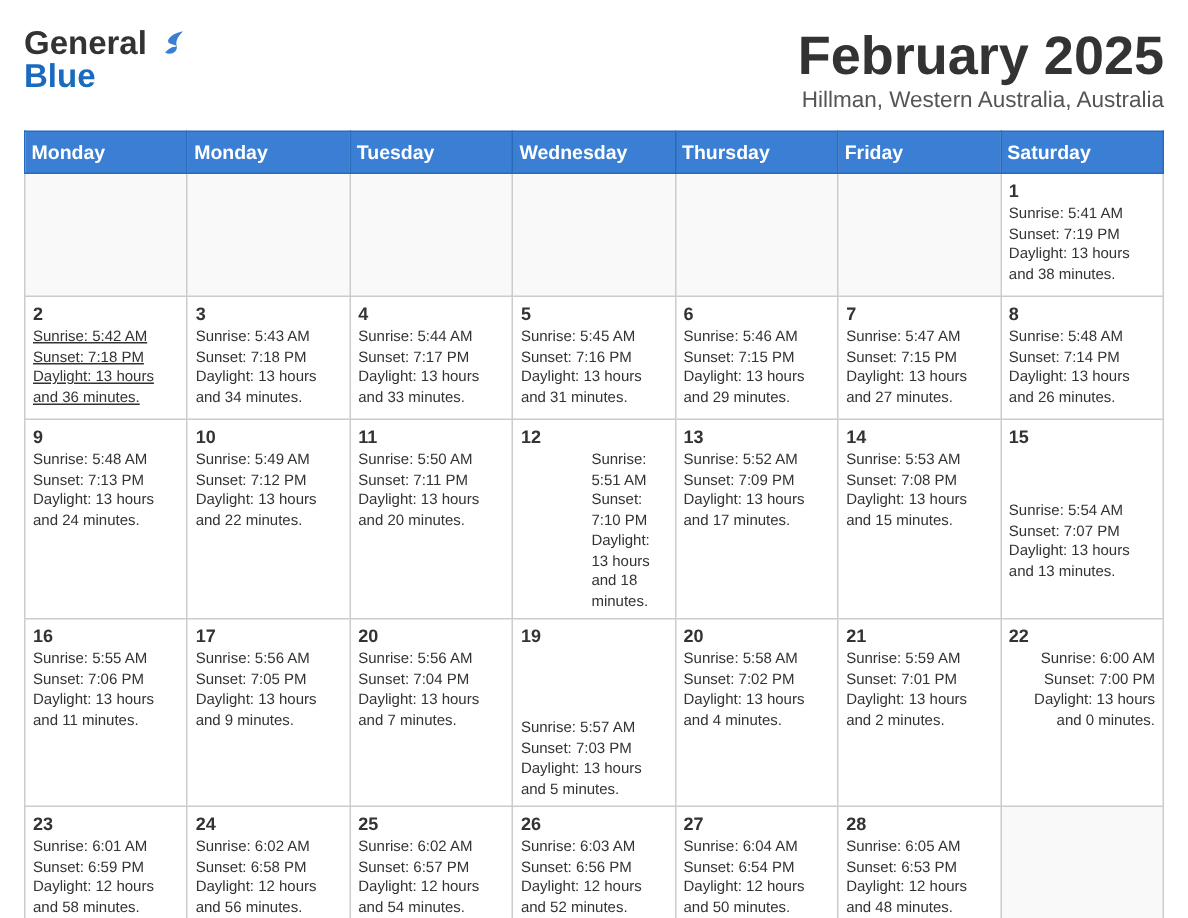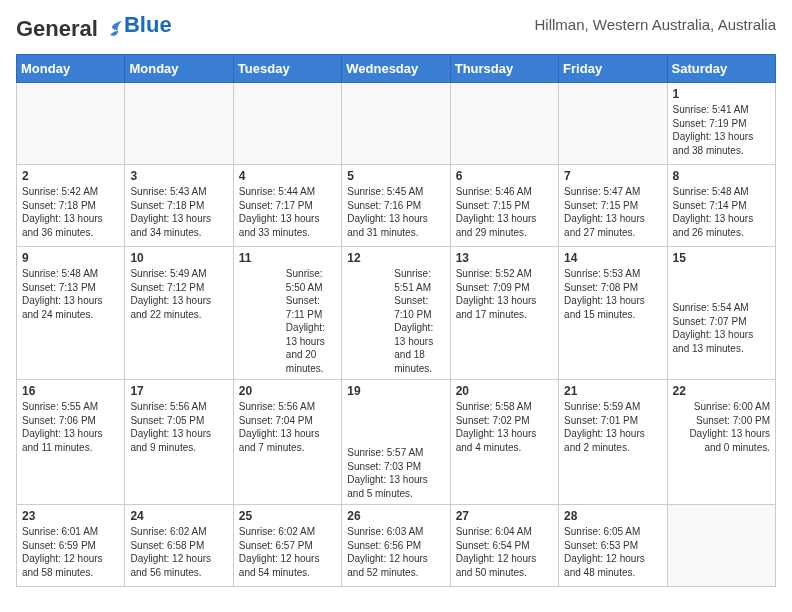--- a/index.html
+++ b/index.html
@@ -11,20 +11,21 @@
       padding: 16px;
     }
     .header {
       display: flex;
       justify-content: space-between;
       align-items: flex-start;
       margin-bottom: 12px;
     }
     .logo {
       display: flex;
+      flex-direction: column;
       align-items: flex-start;
     }
     .logo-text {
       font-size: 22px;
       font-weight: bold;
     }
     .logo-general { color: #333; }
     .logo-blue { color: #1a6bbf; }
     .title-block {
       text-align: right;
@@ -85,20 +86,21 @@
     <div style="display:flex;align-items:center;gap:2px;">
       <span class="logo-text logo-general">General</span>
       <svg width="22" height="20" viewBox="0 0 22 20" style="margin-left:2px;">
         <path d="M10 8 C12 3, 20 2, 20 2 C20 2, 14 7, 16 12 C14 10, 10 11, 10 8Z" fill="#3a7fd4"></path>
         <path d="M16 12 C16 16, 12 18, 8 16 C10 14, 12 12, 16 12Z" fill="#3a7fd4"></path>
       </svg>
     </div>
     <span class="logo-text logo-blue" style="margin-top:-4px;">Blue</span>
   </div>
   <div class="title-block">
+    <div class="month-title">February 2025</div>
     <div class="location">Hillman, Western Australia, Australia</div>
   </div>
 </div>
 
 <table>
   <thead>
     <tr id="header-row">
         <th>Monday</th>
         <th>Monday</th>
         <th>Tuesday</th>
@@ -120,21 +122,21 @@
           <span class="day-num">1</span>
           <div class="day-info" style="white-space: pre-line;">Sunrise: 5:41 AM
 Sunset: 7:19 PM
 Daylight: 13 hours
 and 38 minutes.</div>
         </td>
       </tr>
       <tr>
         <td>
           <span class="day-num">2</span>
-          <div class="day-info" style="white-space: pre-line;">Sunrise: 5:42 AM
+          <div class="day-info" style="white-space: pre-line; text-decoration: underline;">Sunrise: 5:42 AM
 Sunset: 7:18 PM
 Daylight: 13 hours
 and 36 minutes.</div>
         </td>
         <td>
           <span class="day-num">3</span>
           <div class="day-info" style="white-space: pre-line;">Sunrise: 5:43 AM
 Sunset: 7:18 PM
 Daylight: 13 hours
 and 34 minutes.</div>
@@ -185,21 +187,21 @@
         </td>
         <td>
           <span class="day-num">10</span>
           <div class="day-info" style="white-space: pre-line;">Sunrise: 5:49 AM
 Sunset: 7:12 PM
 Daylight: 13 hours
 and 22 minutes.</div>
         </td>
         <td>
           <span class="day-num">11</span>
-          <div class="day-info" style="white-space: pre-line; margin-left: 47px;">Sunrise: 5:50 AM
+          <div class="day-info" style="white-space: pre-line;">Sunrise: 5:50 AM
 Sunset: 7:11 PM
 Daylight: 13 hours
 and 20 minutes.</div>
         </td>
         <td>
           <span class="day-num">12</span>
           <div class="day-info" style="white-space: pre-line; margin-left: 47px;">Sunrise: 5:51 AM
 Sunset: 7:10 PM
 Daylight: 13 hours
 and 18 minutes.</div>

